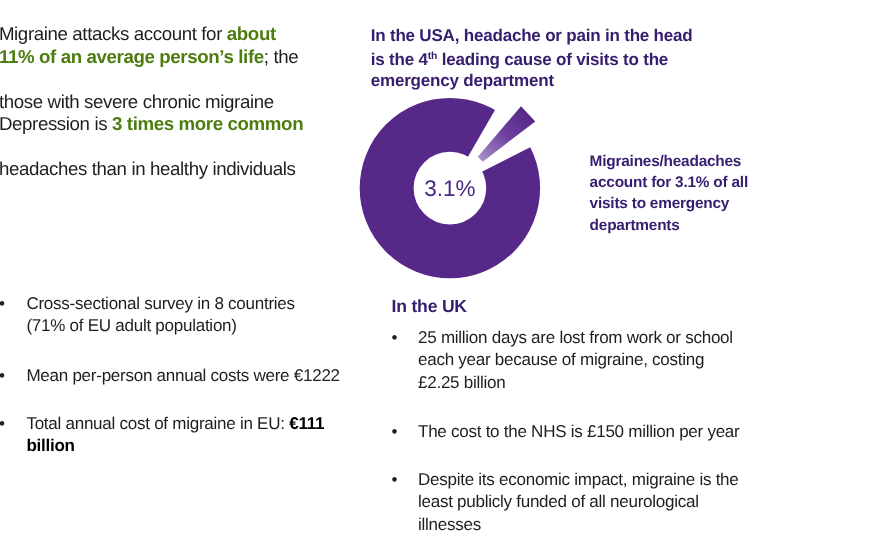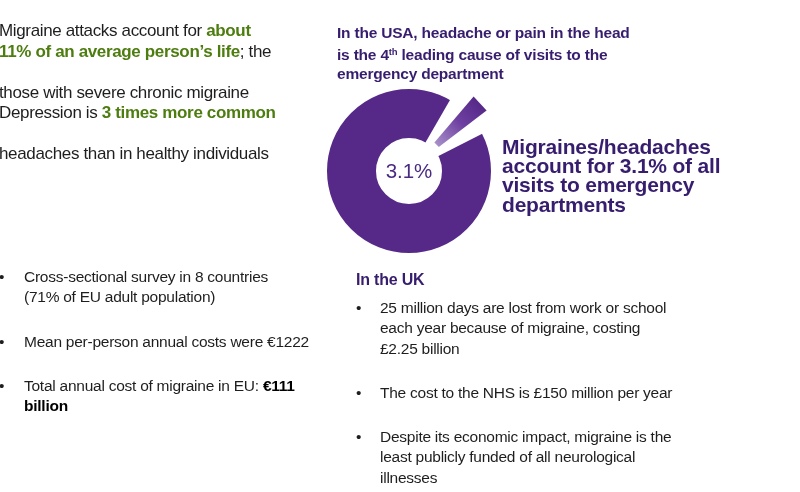--- a/index.html
+++ b/index.html
@@ -27,22 +27,22 @@
     color: #371d6e; letter-spacing: -0.2px;
   }
   .usa-heading sup { font-size: 9.5px; vertical-align: 5px; }
 
   
   .donut-wrap { position: absolute; left: 326px; top: 86px; width: 166px; height: 170px; }
   .donut-wrap svg { display: block; }
 
   
   .emergency-note {
-    position: absolute; left: 502px; top: 137px;
-    font-size: 21px; line-height: 19.2px; font-weight: bold;
+    position: absolute; left: 536px; top: 137px;
+    font-size: 14px; line-height: 19.2px; font-weight: bold;
     color: #371d6e; letter-spacing: -0.2px;
   }
 
   
   .section-heading {
     font-size: 16px; font-weight: bold; color: #371d6e;
     letter-spacing: -0.2px; margin-bottom: 9px;
   }
   .eurolight { position: absolute; left: -1px; top: 267px; width: 345px; }
   .uk        { position: absolute; left: 356px; top: 271px; width: 400px; }

